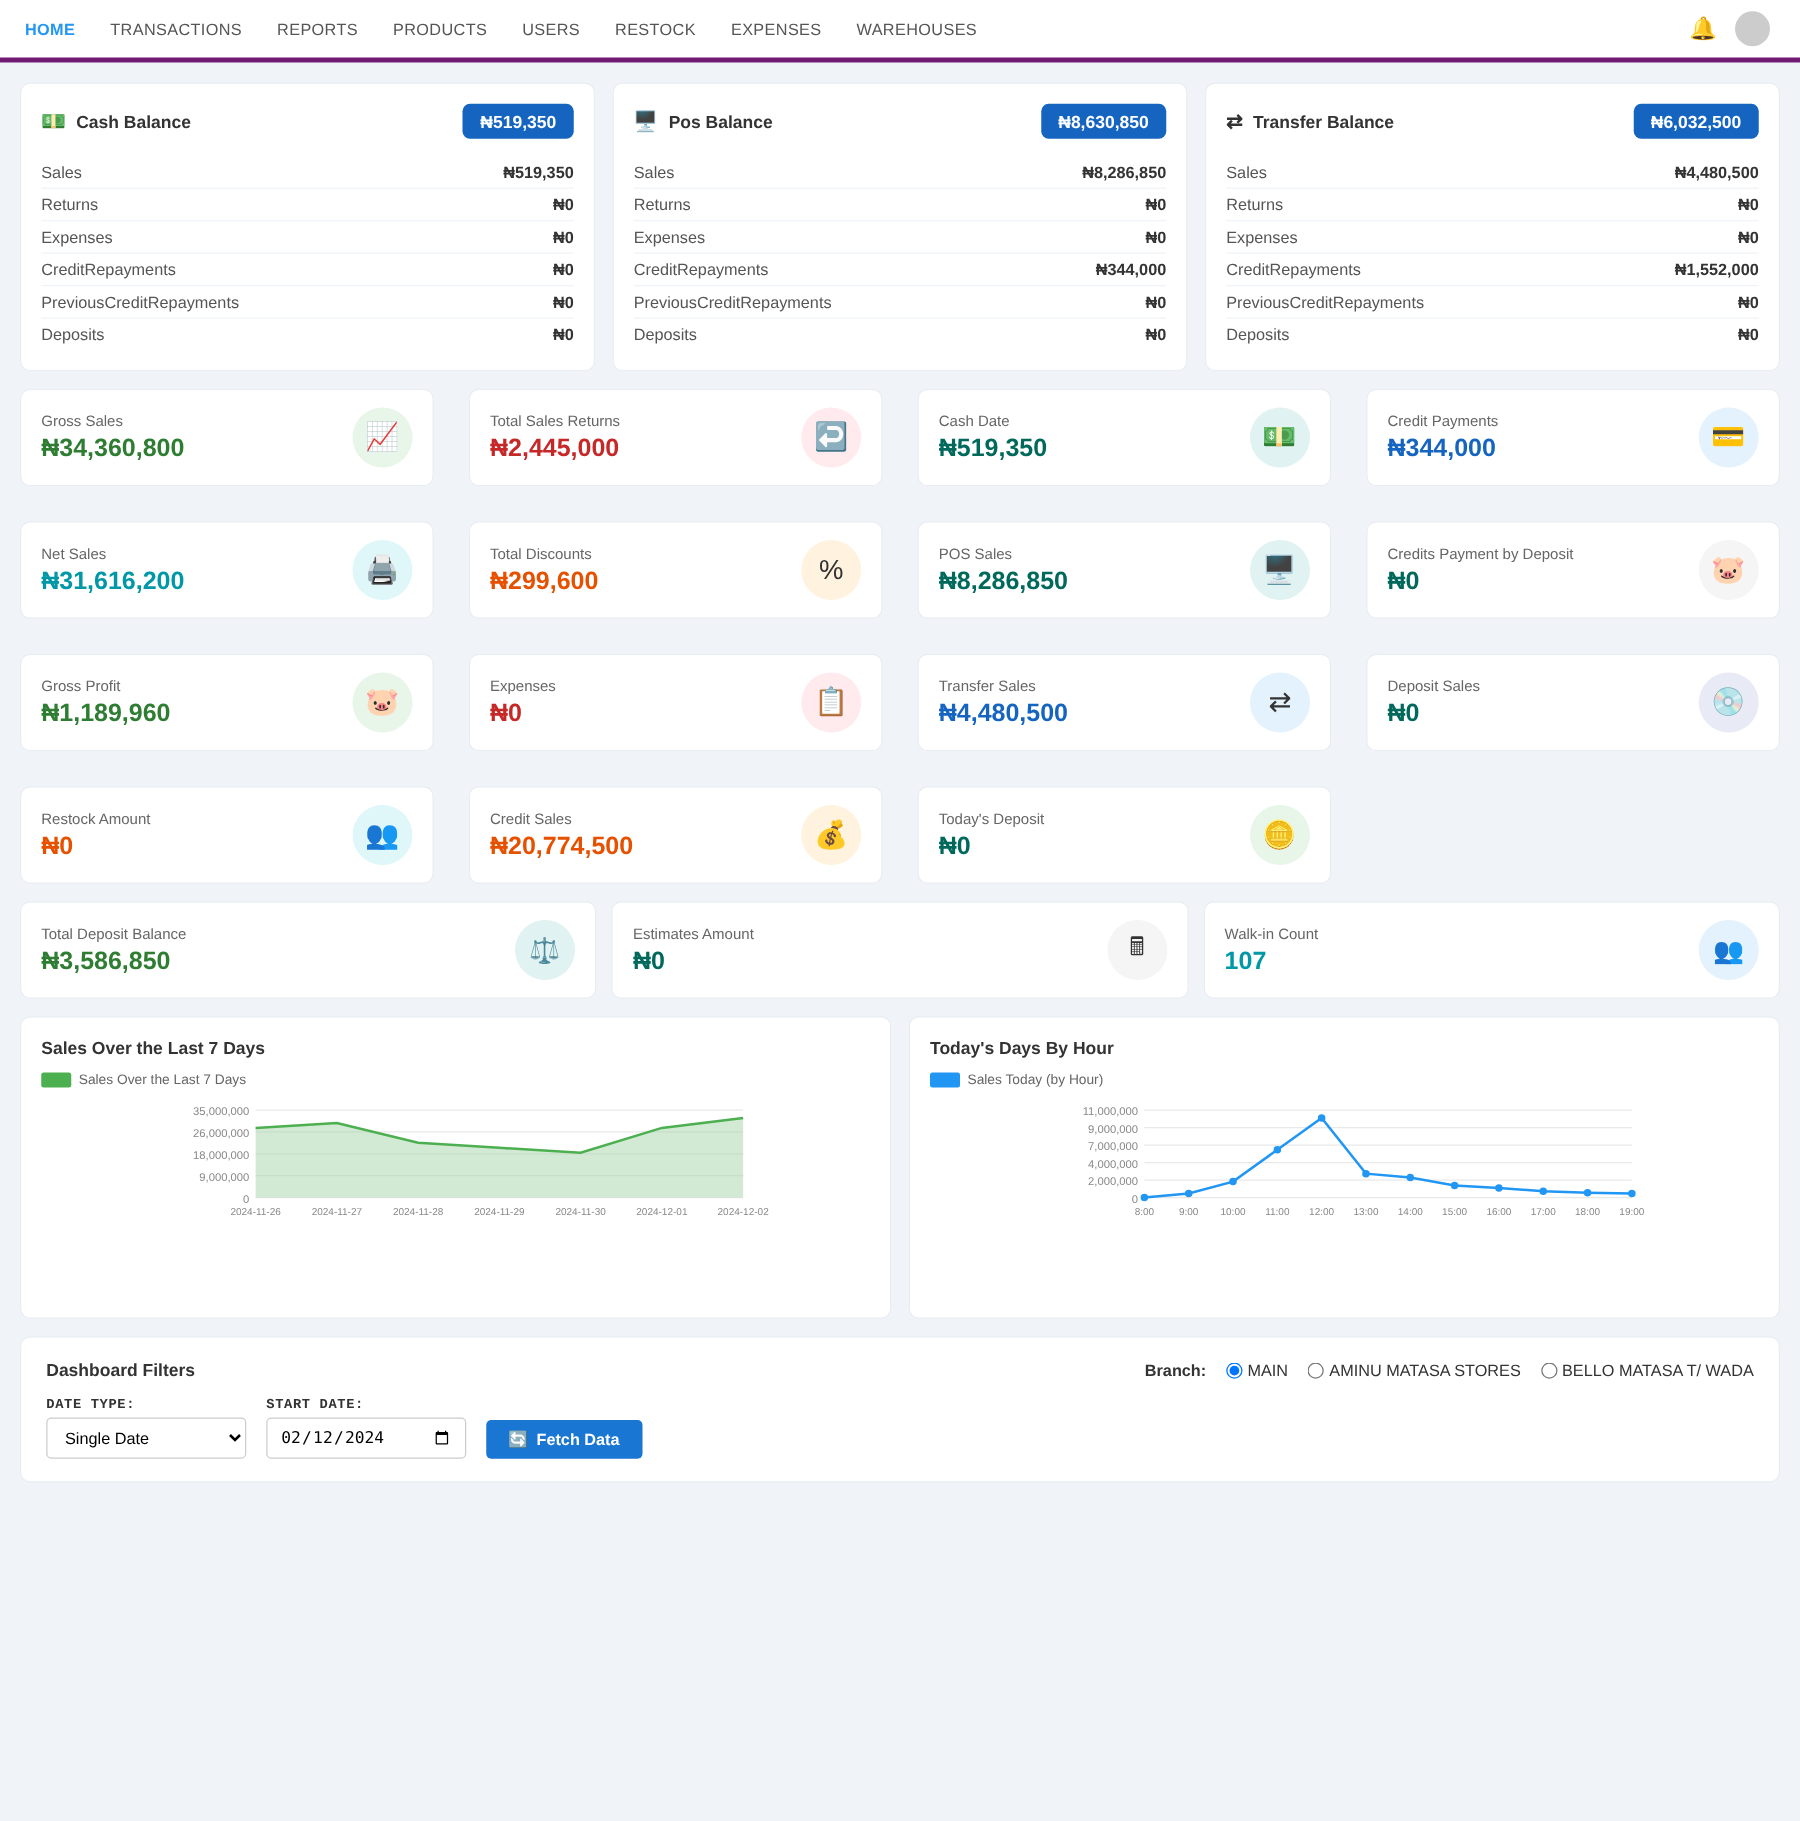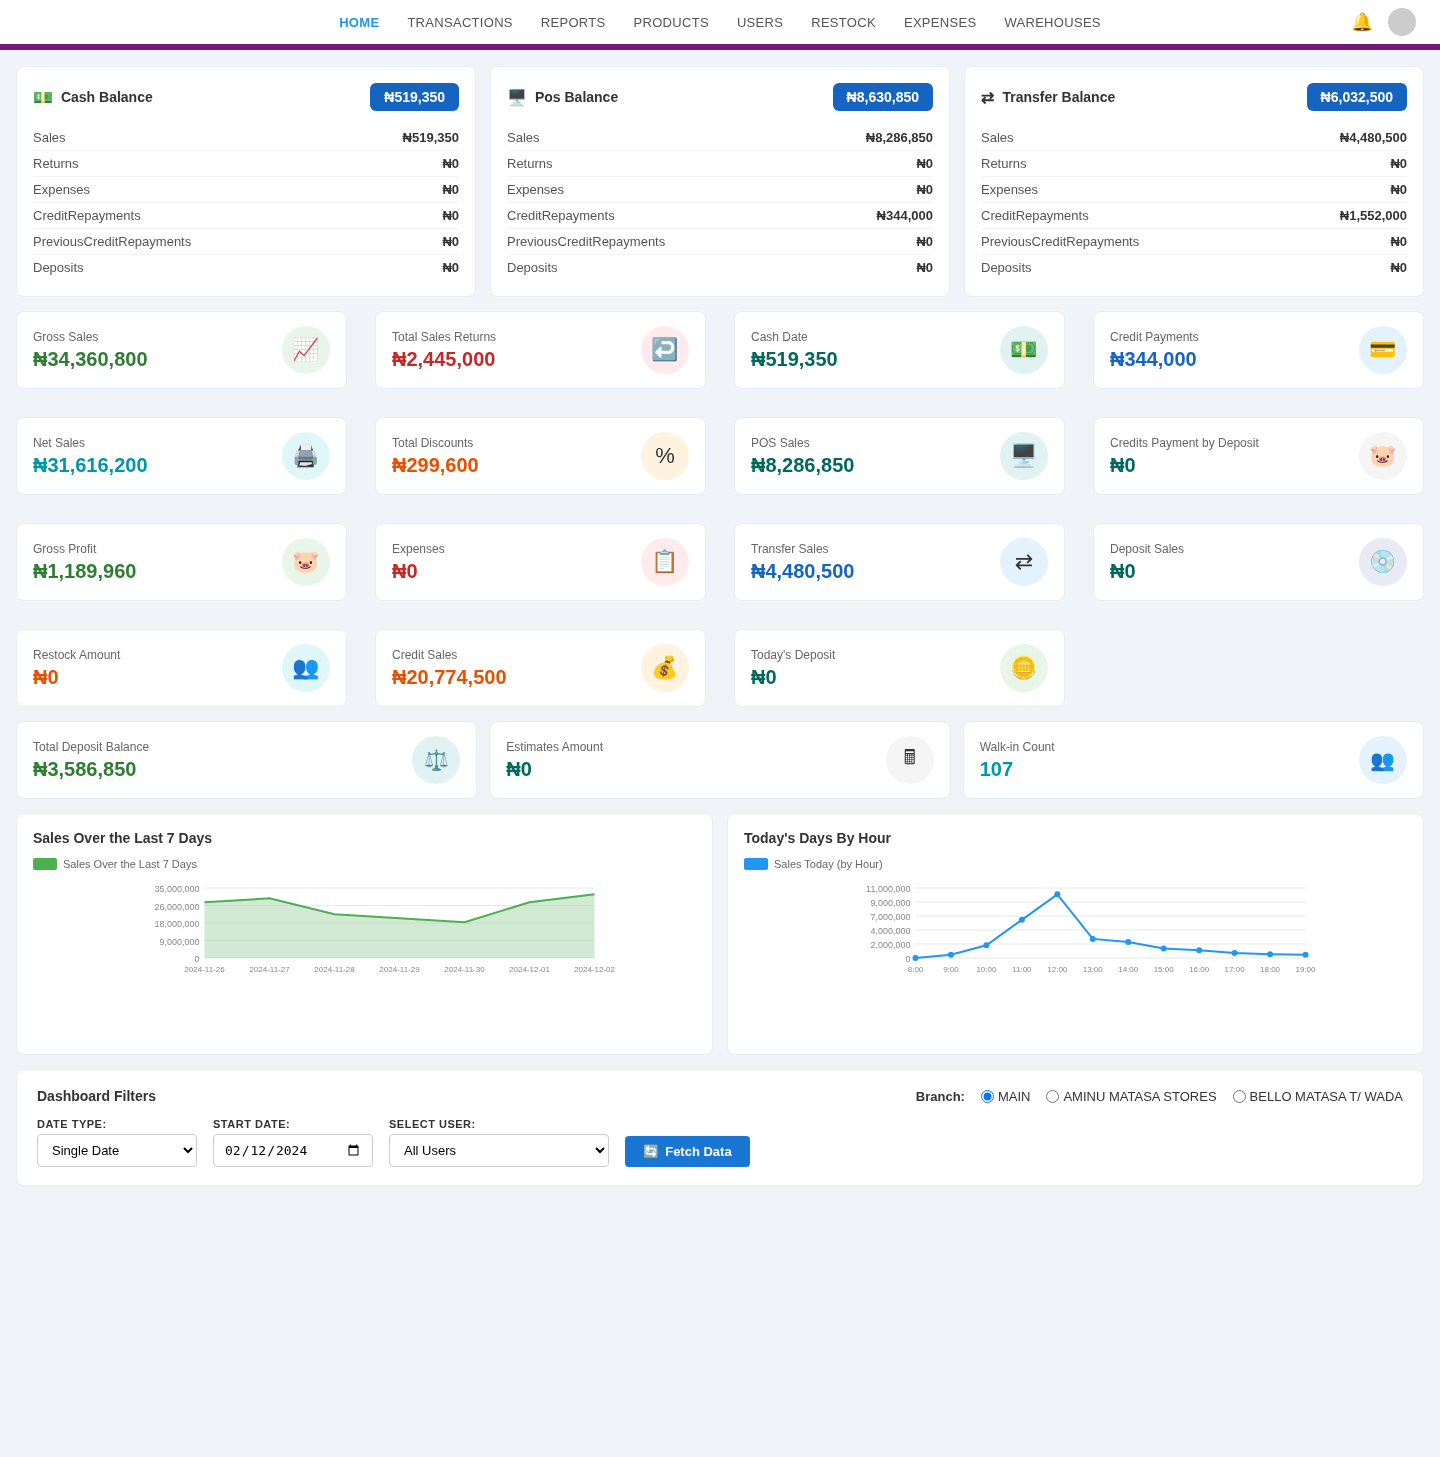--- a/index.html
+++ b/index.html
@@ -1,19 +1,19 @@
 <!DOCTYPE html>
 <html><head>
   <meta charset="utf-8">
   <style>
     * { box-sizing: border-box; margin: 0; padding: 0; }
     body { font-family: -apple-system, BlinkMacSystemFont, 'Segoe UI', sans-serif; background: #f0f4f8; font-size: 13px; color: #333; }
 
     
-    nav { background: white; display: flex; align-items: center; justify-content: center; padding: 0 20px; height: 50px; border-bottom: 6px solid #701a75; position: relative; }
+    nav { background: white; display: flex; align-items: center; justify-content: flex-start; padding: 0 20px; height: 50px; border-bottom: 4px solid #701a75; position: relative; }
     .nav-links { display: flex; gap: 28px; align-items: center; }
     .nav-link { text-decoration: none; color: #555; font-size: 13px; font-weight: 500; letter-spacing: 0.3px; }
     .nav-link.active { color: #2196F3; font-weight: 700; }
     .nav-icons { position: absolute; right: 24px; display: flex; gap: 14px; align-items: center; }
     .nav-icon-btn { background: none; border: none; cursor: pointer; color: #666; font-size: 18px; }
     .avatar { width: 28px; height: 28px; border-radius: 50%; background: #ccc; border: none; cursor: pointer; }
 
     
     .main { padding: 16px; }
 
@@ -53,21 +53,21 @@
 
     
     .filters-card { background: white; border-radius: 8px; padding: 18px 20px; border: 1px solid #e8edf2; }
     .filters-top { display: flex; align-items: center; justify-content: space-between; margin-bottom: 14px; }
     .filters-title { font-weight: 700; font-size: 14px; }
     .branch-row { display: flex; align-items: center; gap: 16px; font-size: 13px; padding-left: 25px; }
     .branch-label { font-weight: 600; }
     .radio-group { display: flex; align-items: center; gap: 4px; }
     .filters-fields { display: flex; align-items: flex-end; gap: 16px; flex-wrap: wrap; }
     .field-group { display: flex; flex-direction: column; gap: 4px; }
-    .field-label { font-size: 11px; font-weight: 700; color: #333; letter-spacing: 0.5px; }
+    .field-label { font-size: 11px; font-weight: 700; color: #333; letter-spacing: 0.5px; font-family: Liberation Mono, monospace; }
     .field-select, .field-input { border: 1px solid #ccc; border-radius: 4px; padding: 7px 10px; font-size: 13px; background: white; min-width: 160px; }
     .field-select { appearance: auto; }
     .fetch-btn { background: #1976D2; color: white; border: none; border-radius: 4px; padding: 8px 18px; font-size: 13px; font-weight: 600; cursor: pointer; display: flex; align-items: center; gap: 6px; white-space: nowrap; }
 
     .bg-green-light { background: #E8F5E9; }
     .bg-red-light { background: #FFEBEE; }
     .bg-amber-light { background: #FFF3E0; }
     .bg-blue-light { background: #E3F2FD; }
     .bg-teal-light { background: #E0F2F1; }
     .bg-cyan-light { background: #E0F7FA; }
@@ -458,26 +458,20 @@
         <label class="field-label">DATE TYPE:</label>
         <select class="field-select">
           <option>Single Date</option>
           <option>Date Range</option>
         </select>
       </div>
       <div class="field-group">
         <label class="field-label">START DATE:</label>
         <input type="date" class="field-input" value="2024-02-12" style="">
       </div>
-      <div class="field-group">
-        <label class="field-label">SELECT USER:</label>
-        <select class="field-select" style="min-width:220px;">
-          <option>All Users</option>
-        </select>
-      </div>
       <button class="fetch-btn">
         <span>🔄</span>
         <span>Fetch Data</span>
       </button>
     </div>
   </div>
 
 </div>
 
 </body></html>

